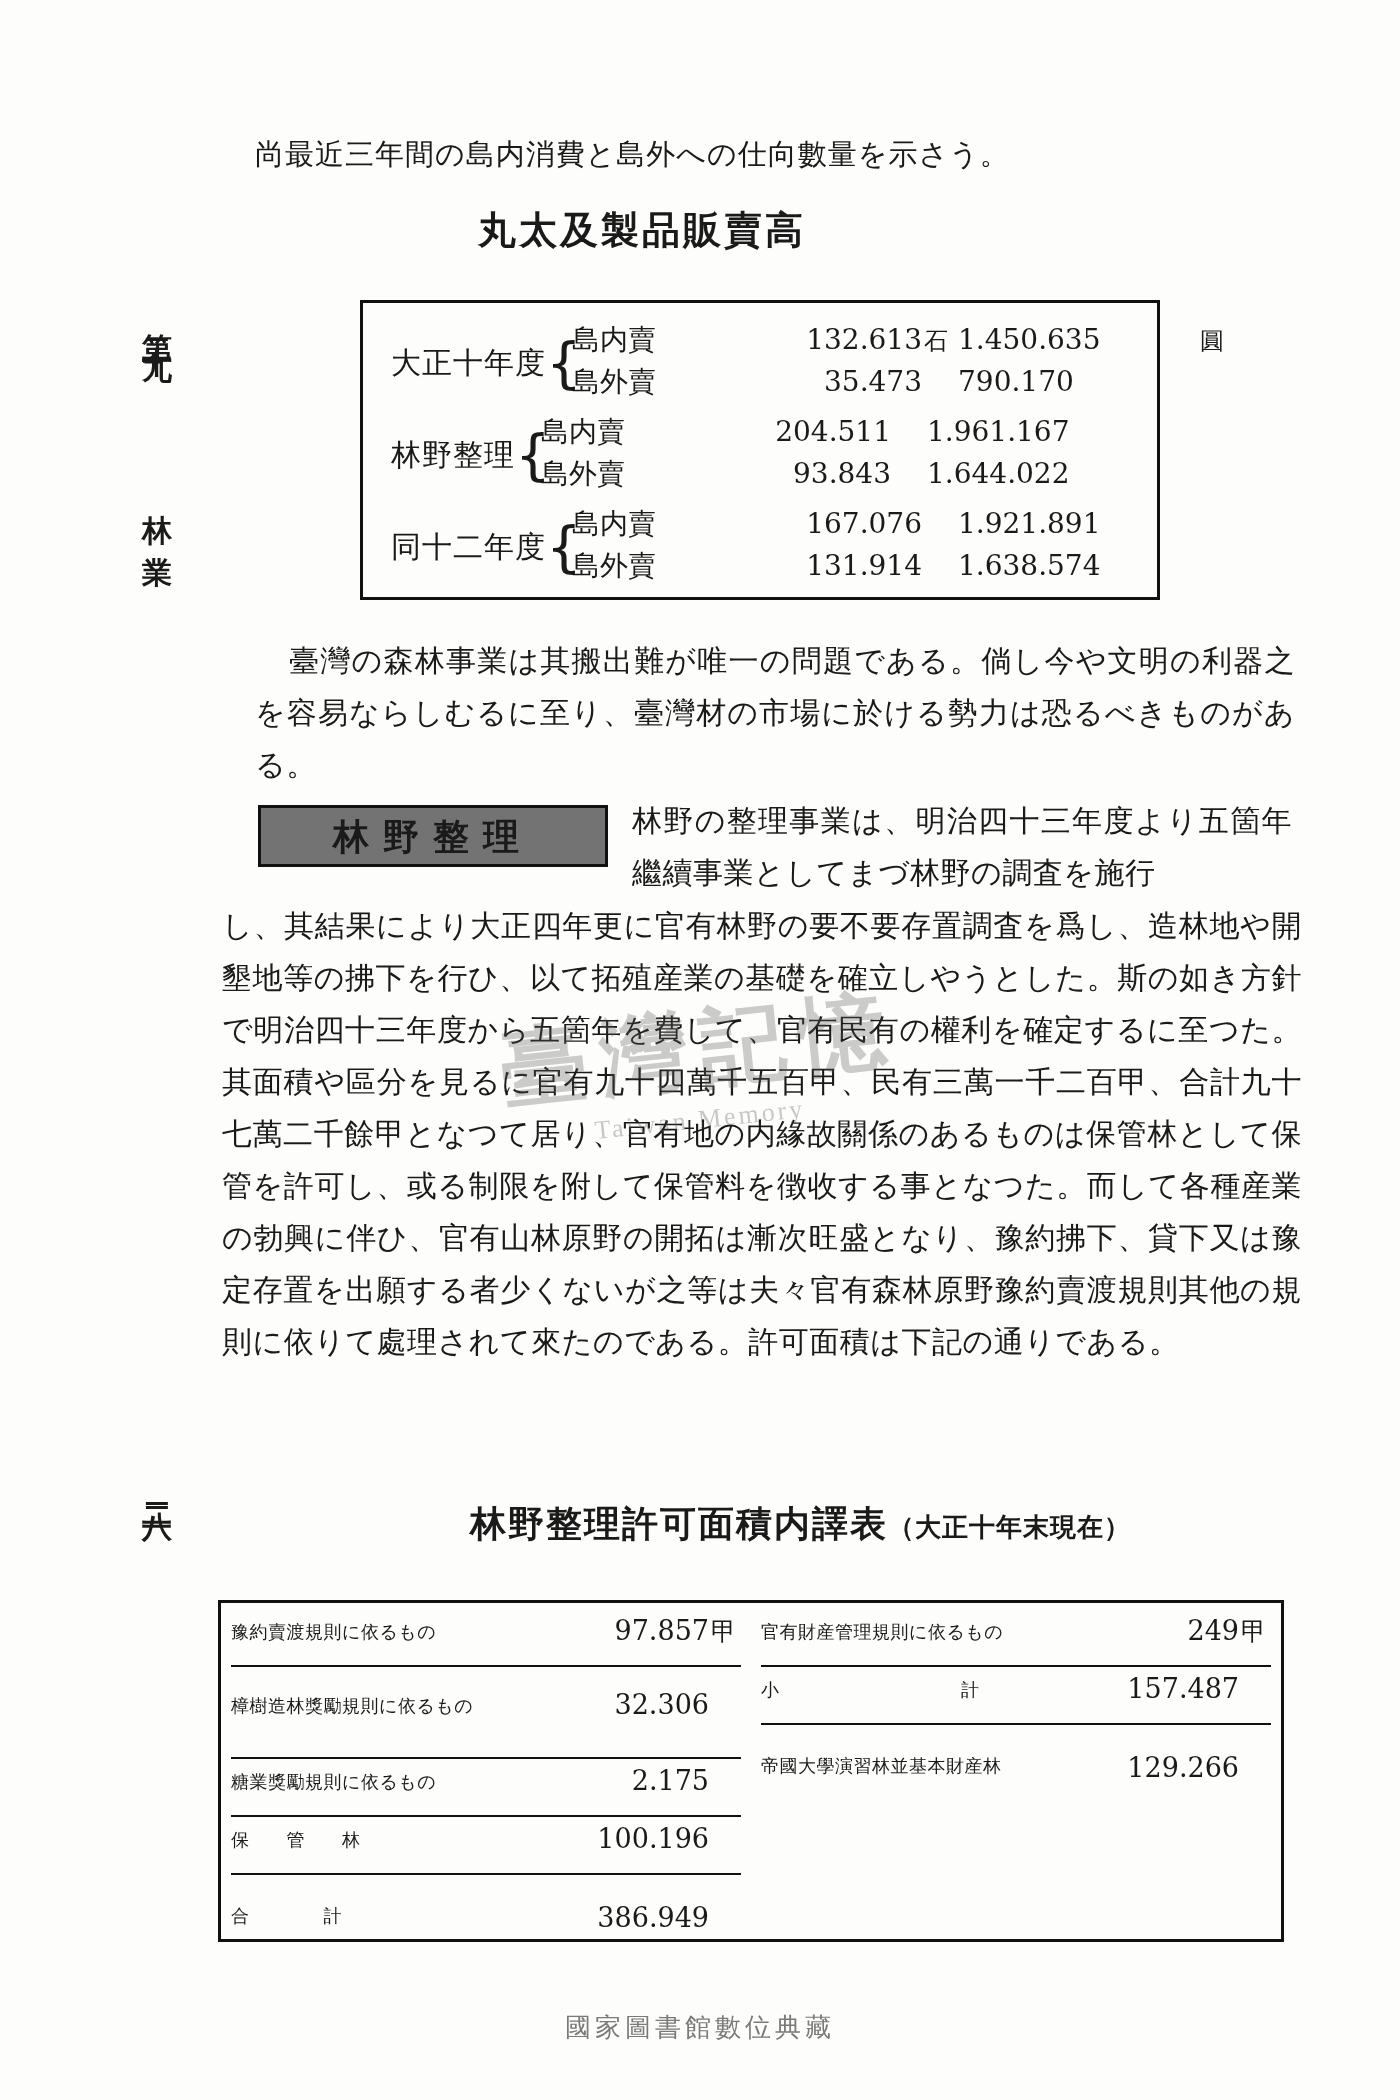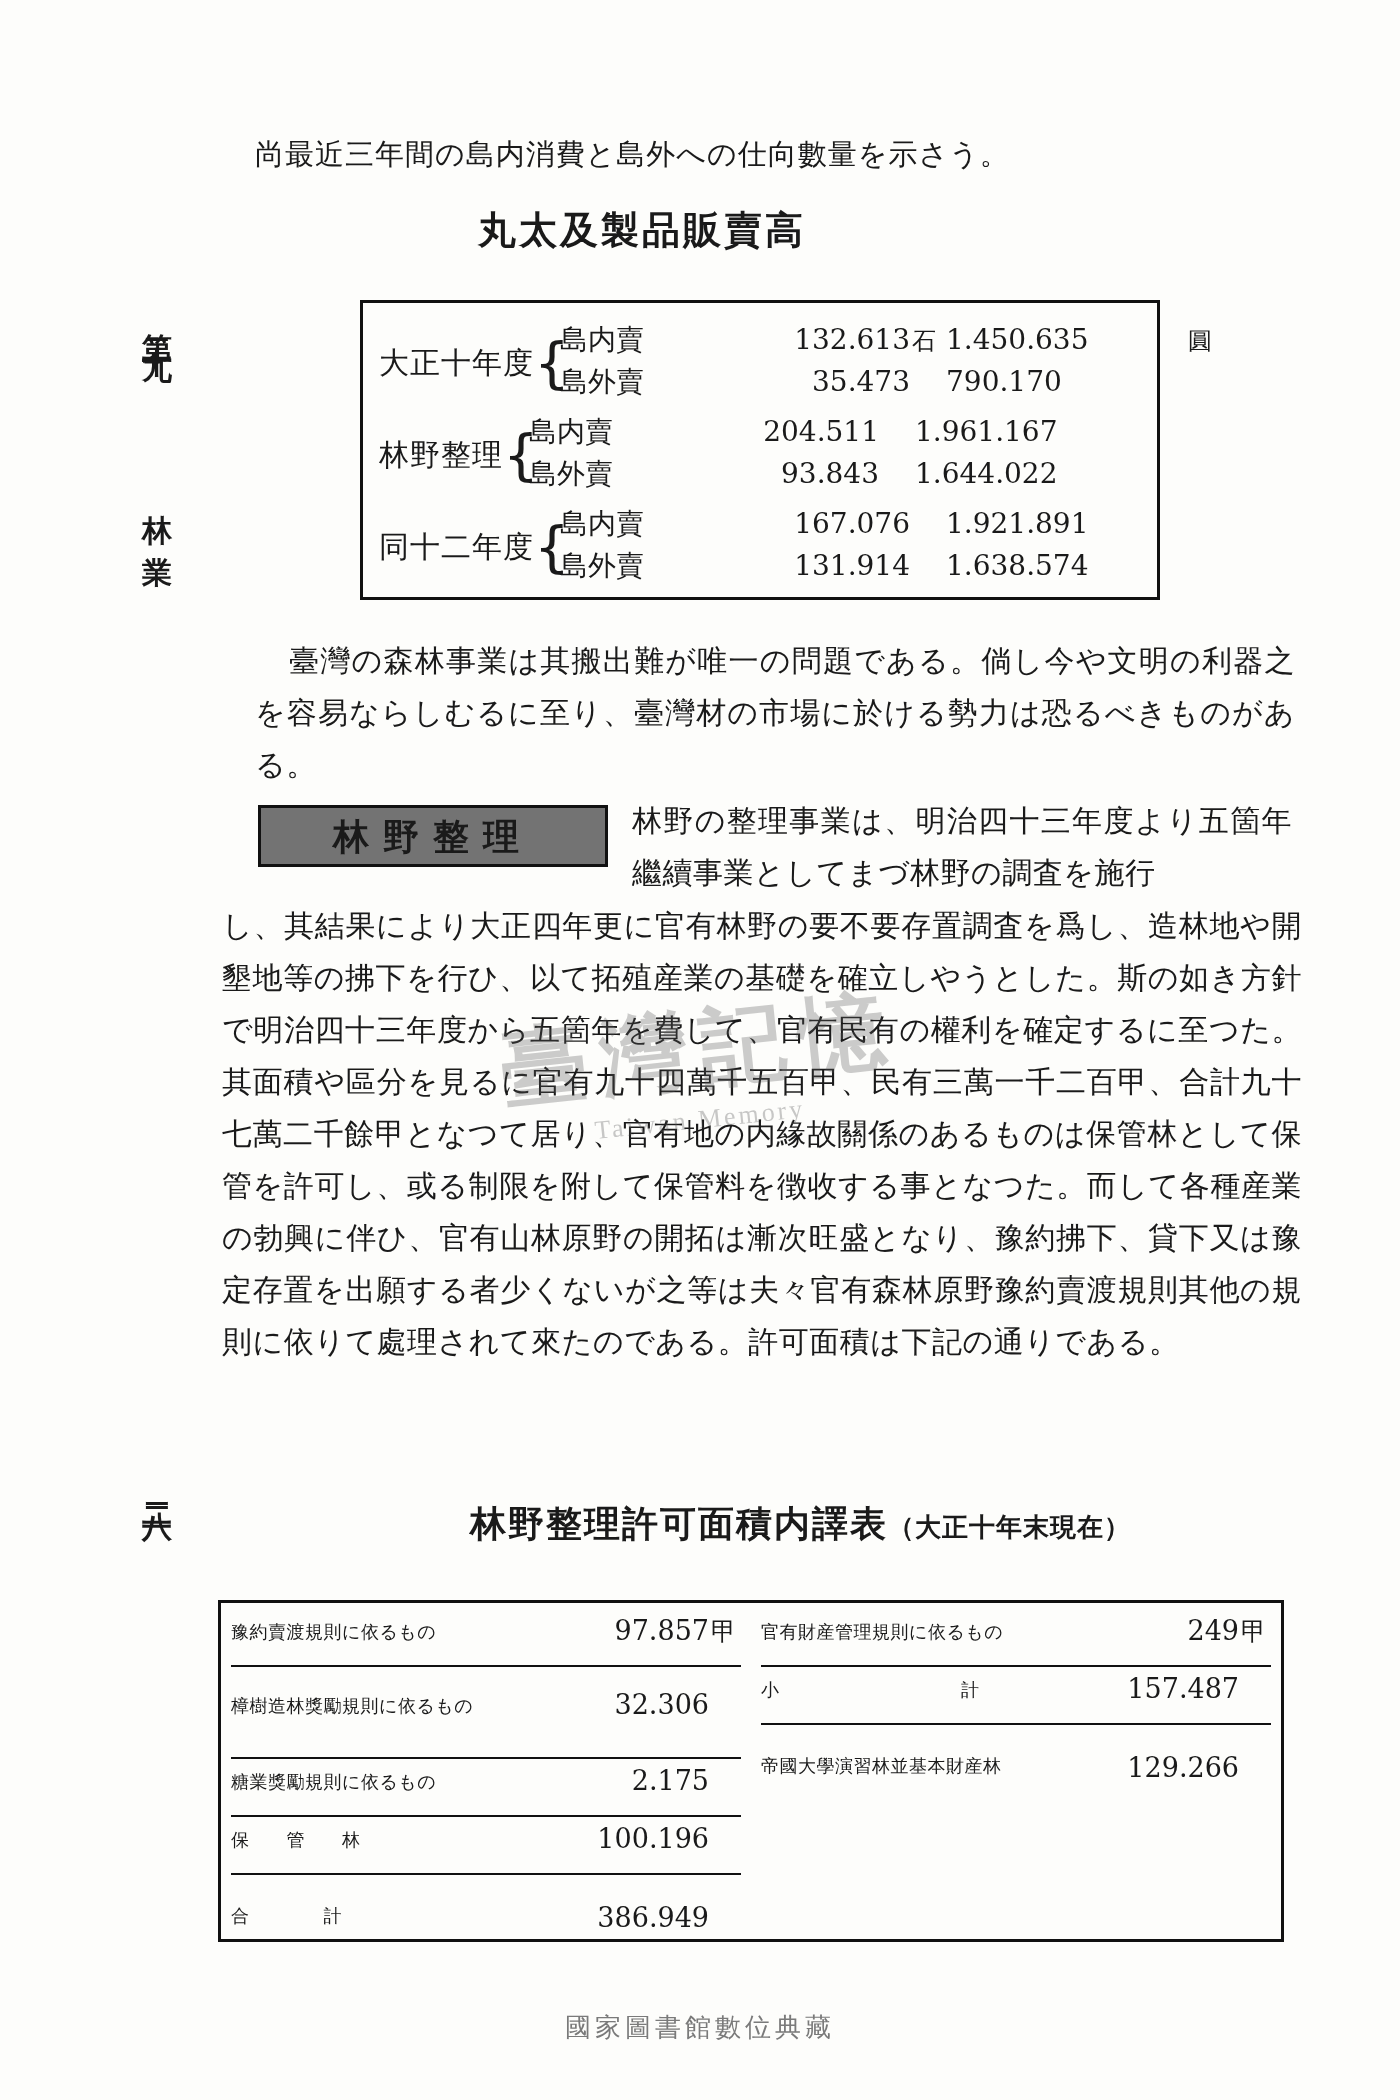--- a/index.html
+++ b/index.html
@@ -82,21 +82,21 @@
     position: relative;
     width: 100%;
     height: 100%;
     padding: 14px 0 0 0;
     box-sizing: border-box;
   }
   .sales-row {
     display: flex;
     align-items: center;
     height: 92px;
-    padding-left: 16px;
+    padding-left: 28px;
     box-sizing: border-box;
   }
   .sales-year {
     width: 196px;
     font-size: 30px;
     letter-spacing: 1px;
     white-space: nowrap;
   }
   .sales-brace {
     width: 26px;

